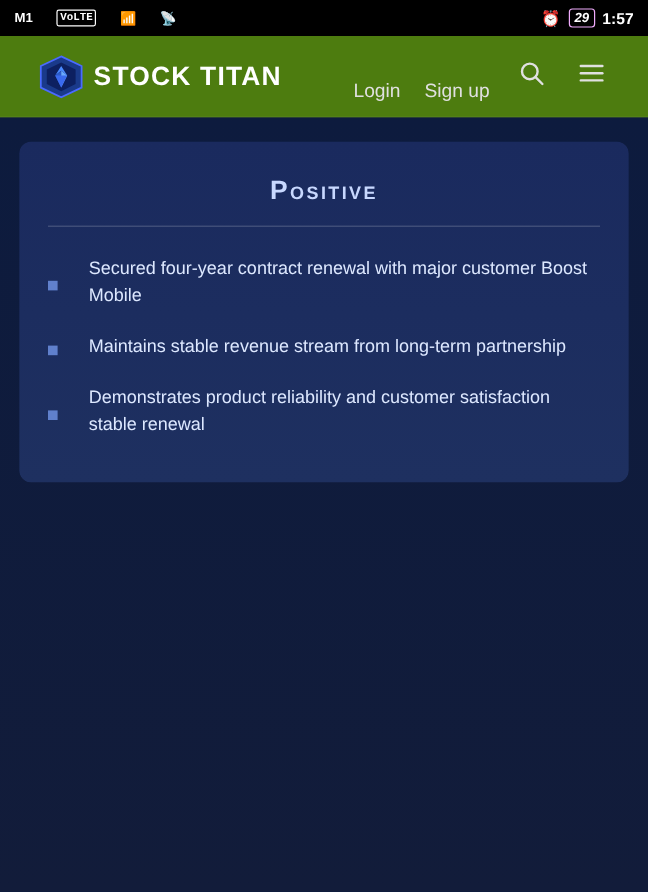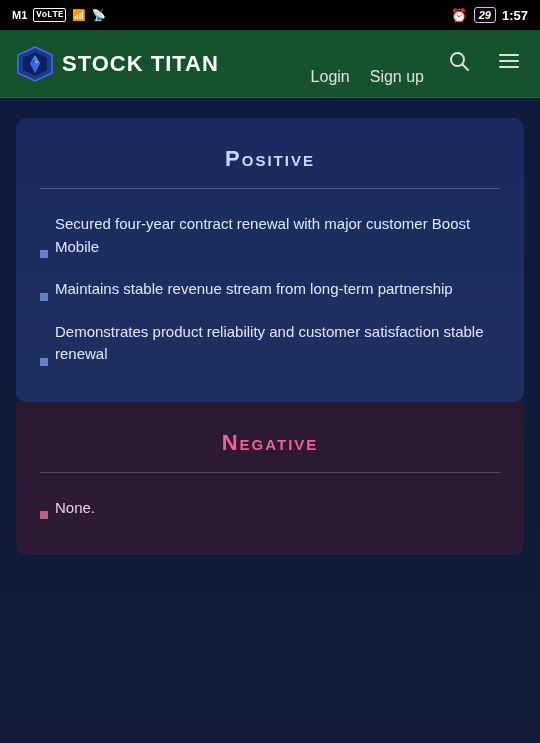--- a/index.html
+++ b/index.html
@@ -20,39 +20,39 @@
       display: flex;
       align-items: center;
       justify-content: space-between;
       padding: 0 12px;
       font-size: 12px;
       color: #fff;
     }
     .status-left {
       display: flex;
       align-items: center;
-      gap: 6px;
+      gap: 20px;
       font-size: 11px;
       font-weight: 600;
     }
     .status-right {
       display: flex;
       align-items: center;
       gap: 6px;
       font-size: 13px;
       font-weight: 600;
     }
 
     
     .navbar {
-      background: #14532d;
+      background: #4d7c0f;
       height: 68px;
       display: flex;
       align-items: center;
-      padding: 0 16px;
+      padding: 0 32px;
       border-bottom: 1px solid rgba(255,255,255,0.08);
     }
     .navbar-logo {
       display: flex;
       align-items: center;
       gap: 8px;
       flex: 1;
     }
     .logo-icon {
       width: 38px;
@@ -127,22 +127,22 @@
       background: rgba(255,255,255,0.2);
       margin-bottom: 24px;
     }
 
     .bullet-list {
       list-style: none;
       padding: 0;
     }
     .bullet-list li {
       display: flex;
-      align-items: flex-end;
-      gap: 7px;
+      align-items: center;
+      gap: 26px;
       margin-bottom: 20px;
       font-size: 15px;
       line-height: 1.5;
       color: #dde8ff;
     }
     .bullet-list li:last-child {
       margin-bottom: 0;
     }
     .bullet-square {
       width: 8px;
@@ -233,27 +233,15 @@
           <span class="bullet-square"></span>
           <span>Maintains stable revenue stream from long-term partnership</span>
         </li>
         <li>
           <span class="bullet-square"></span>
           <span>Demonstrates product reliability and customer satisfaction stable renewal</span>
         </li>
       </ul>
     </div>
 
-    <div class="card-negative">
-      <div class="section-title negative">
-        <span style="font-variant: small-caps;">Negative</span>
-      </div>
-      <div class="divider"></div>
-      <ul class="bullet-list">
-        <li>
-          <span class="bullet-square neg"></span>
-          <span>None.</span>
-        </li>
-      </ul>
-    </div>
 
   </div>
 </div>
 
 </body></html>

